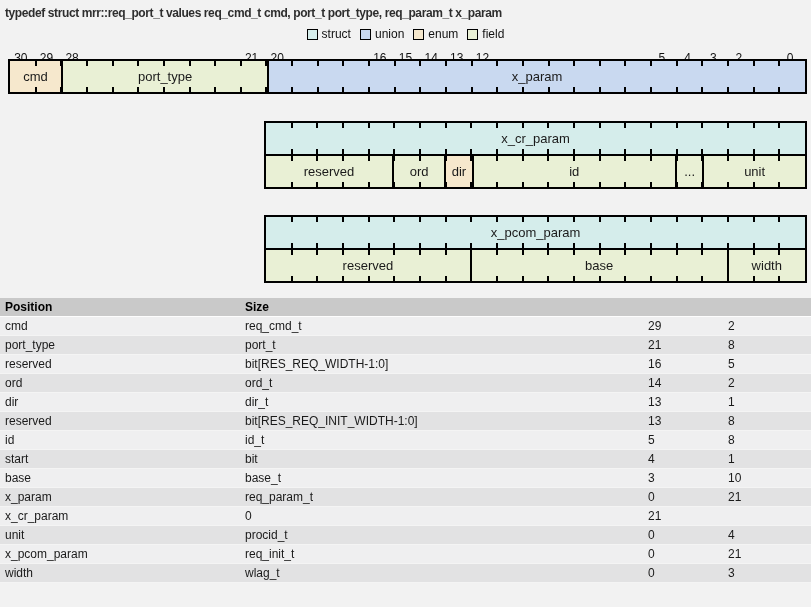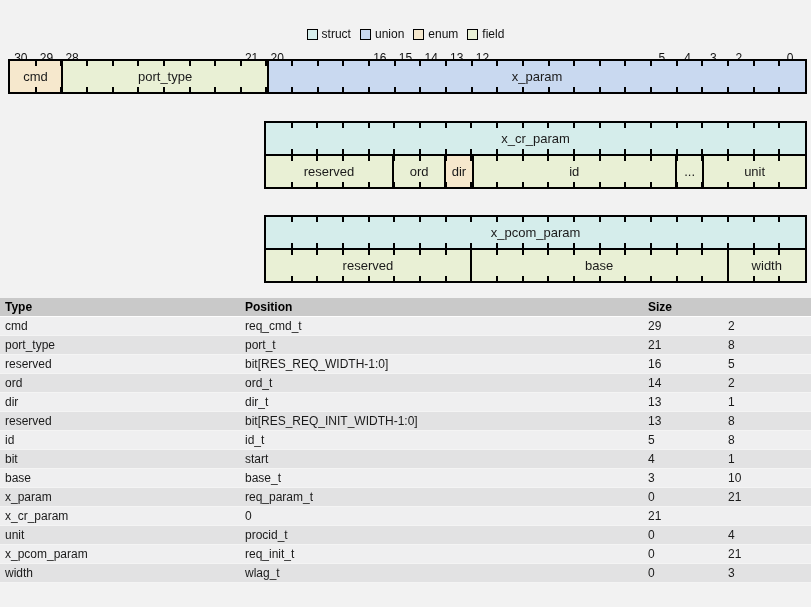--- a/index.html
+++ b/index.html
@@ -32,20 +32,21 @@
   .trow.head { background:#c9c9c9; font-weight:bold; color:#000; border-bottom:1px solid #fdfdfd; }
   .trow.odd  { background:#efeff0; }
   .trow.even { background:#e2e2e3; }
   .tcell { overflow:hidden; white-space:nowrap; }
   .tcell:first-child { padding-left:5px; }
 </style>
 </head>
 <body>
 
 <div class="stage">
+  <div class="title">typedef struct mrr::req_port_t values req_cmd_t cmd, port_t port_type, req_param_t x_param</div>
   <div class="legend" id="legend">
       <div class="legend-item">
         <span class="swatch" style="background: rgb(213, 237, 235);"></span>
         <span>struct</span>
       </div>
       <div class="legend-item">
         <span class="swatch" style="background: rgb(201, 217, 240);"></span>
         <span>union</span>
       </div>
       <div class="legend-item">
@@ -319,21 +320,20 @@
         <div class="tick t" style="left: 461px;"></div>
         <div class="tick b" style="left: 461px;"></div>
         <div class="tick t" style="left: 486.667px;"></div>
         <div class="tick b" style="left: 486.667px;"></div>
         <div class="tick t" style="left: 512.333px;"></div>
         <div class="tick b" style="left: 512.333px;"></div>
       </div>
     </div>
   <div class="tbl" id="table">
       <div class="trow head">
-        <div class="tcell">Type</div>
         <div class="tcell">Position</div>
         <div class="tcell">Size</div>
       </div>
       <div class="trow odd">
         <div class="tcell">cmd</div>
         <div class="tcell">req_cmd_t</div>
         <div class="tcell">29</div>
         <div class="tcell">2</div>
       </div>
       <div class="trow even">
@@ -366,22 +366,22 @@
         <div class="tcell">13</div>
         <div class="tcell">8</div>
       </div>
       <div class="trow odd">
         <div class="tcell">id</div>
         <div class="tcell">id_t</div>
         <div class="tcell">5</div>
         <div class="tcell">8</div>
       </div>
       <div class="trow even">
+        <div class="tcell">start</div>
         <div class="tcell">bit</div>
-        <div class="tcell">start</div>
         <div class="tcell">4</div>
         <div class="tcell">1</div>
       </div>
       <div class="trow odd">
         <div class="tcell">base</div>
         <div class="tcell">base_t</div>
         <div class="tcell">3</div>
         <div class="tcell">10</div>
       </div>
       <div class="trow even">

